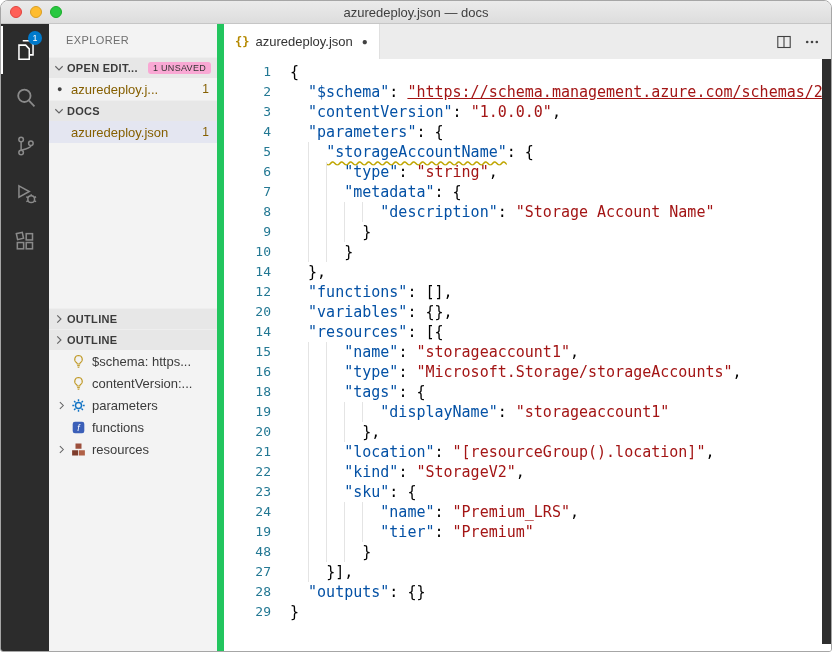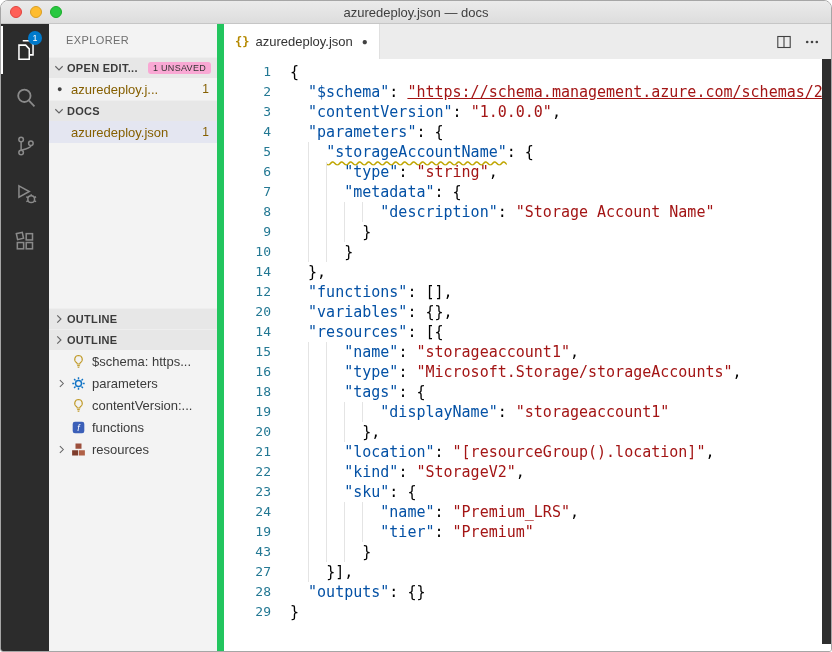--- a/index.html
+++ b/index.html
@@ -190,43 +190,43 @@
             <span class="tree-icon">
               <svg viewBox="0 0 16 16" fill="none" stroke="#c09a28" stroke-width="1.2">
                 <path d="M8 1.6a4.1 4.1 0 0 0-2.2 7.5c.5.4.9 1 .9 1.6h2.6c0-.6.4-1.2.9-1.6A4.1 4.1 0 0 0 8 1.6z"></path>
                 <path d="M6.6 12.4h2.8"></path>
                 <path d="M7.1 14.1h1.8"></path>
               </svg>
             </span>
             <span class="tree-label">$schema: https...</span>
           </div>
           <div class="tree-item">
-            <span class="tree-chev">
-              <svg viewBox="0 0 16 16" fill="none" stroke="#646465" stroke-width="1.3">
-                <path d="M6 3.8L10.2 8 6 12.2"></path>
-              </svg>
-            </span>
-            <span class="tree-icon">
-              <svg viewBox="0 0 16 16" fill="none" stroke="#1073c5" stroke-width="1.5">
-                <circle cx="8" cy="8" r="3.2"></circle>
-                <path d="M8 1.4v2.1M8 12.5v2.1M1.4 8h2.1M12.5 8h2.1M3.3 3.3l1.5 1.5M11.2 11.2l1.5 1.5M12.7 3.3l-1.5 1.5M4.8 11.2l-1.5 1.5"></path>
-              </svg>
-            </span>
-            <span class="tree-label">parameters</span>
-          </div>
-          <div class="tree-item">
             <span class="tree-chev"></span>
             <span class="tree-icon">
               <svg viewBox="0 0 16 16" fill="none" stroke="#c09a28" stroke-width="1.2">
                 <path d="M8 1.6a4.1 4.1 0 0 0-2.2 7.5c.5.4.9 1 .9 1.6h2.6c0-.6.4-1.2.9-1.6A4.1 4.1 0 0 0 8 1.6z"></path>
                 <path d="M6.6 12.4h2.8"></path>
                 <path d="M7.1 14.1h1.8"></path>
               </svg>
             </span>
             <span class="tree-label">contentVersion:...</span>
+          </div>
+          <div class="tree-item">
+            <span class="tree-chev">
+              <svg viewBox="0 0 16 16" fill="none" stroke="#646465" stroke-width="1.3">
+                <path d="M6 3.8L10.2 8 6 12.2"></path>
+              </svg>
+            </span>
+            <span class="tree-icon">
+              <svg viewBox="0 0 16 16" fill="none" stroke="#1073c5" stroke-width="1.5">
+                <circle cx="8" cy="8" r="3.2"></circle>
+                <path d="M8 1.4v2.1M8 12.5v2.1M1.4 8h2.1M12.5 8h2.1M3.3 3.3l1.5 1.5M11.2 11.2l1.5 1.5M12.7 3.3l-1.5 1.5M4.8 11.2l-1.5 1.5"></path>
+              </svg>
+            </span>
+            <span class="tree-label">parameters</span>
           </div>
           <div class="tree-item">
             <span class="tree-chev"></span>
             <span class="tree-icon">
               <svg viewBox="0 0 16 16">
                 <rect x="1.8" y="1.8" width="12.4" height="12.4" rx="2.4" fill="#3b5fb8"></rect>
                 <text x="8" y="11.8" text-anchor="middle" font-size="9.5" font-style="italic" fill="#fff">f</text>
               </svg>
             </span>
             <span class="tree-label">functions</span>
@@ -290,21 +290,21 @@
           <div class="code-line"><span class="ln">15</span><span class="lc"><span class="guide" style="left: 2ch;"></span><span class="guide" style="left: 4ch;"></span><span>      </span><span class="tk-k">"name"</span><span class="tk-p">: </span><span class="tk-s">"storageaccount1"</span><span class="tk-p">,</span></span></div>
           <div class="code-line"><span class="ln">16</span><span class="lc"><span class="guide" style="left: 2ch;"></span><span class="guide" style="left: 4ch;"></span><span>      </span><span class="tk-k">"type"</span><span class="tk-p">: </span><span class="tk-s">"Microsoft.Storage/storageAccounts"</span><span class="tk-p">,</span></span></div>
           <div class="code-line"><span class="ln">18</span><span class="lc"><span class="guide" style="left: 2ch;"></span><span class="guide" style="left: 4ch;"></span><span>      </span><span class="tk-k">"tags"</span><span class="tk-p">: {</span></span></div>
           <div class="code-line"><span class="ln">19</span><span class="lc"><span class="guide" style="left: 2ch;"></span><span class="guide" style="left: 4ch;"></span><span class="guide" style="left: 6ch;"></span><span class="guide" style="left: 8ch;"></span><span>          </span><span class="tk-k">"displayName"</span><span class="tk-p">: </span><span class="tk-s">"storageaccount1"</span></span></div>
           <div class="code-line"><span class="ln">20</span><span class="lc"><span class="guide" style="left: 2ch;"></span><span class="guide" style="left: 4ch;"></span><span class="guide" style="left: 6ch;"></span><span>        </span><span class="tk-p">},</span></span></div>
           <div class="code-line"><span class="ln">21</span><span class="lc"><span class="guide" style="left: 2ch;"></span><span class="guide" style="left: 4ch;"></span><span>      </span><span class="tk-k">"location"</span><span class="tk-p">: </span><span class="tk-s">"[resourceGroup().location]"</span><span class="tk-p">,</span></span></div>
           <div class="code-line"><span class="ln">22</span><span class="lc"><span class="guide" style="left: 2ch;"></span><span class="guide" style="left: 4ch;"></span><span>      </span><span class="tk-k">"kind"</span><span class="tk-p">: </span><span class="tk-s">"StorageV2"</span><span class="tk-p">,</span></span></div>
           <div class="code-line"><span class="ln">23</span><span class="lc"><span class="guide" style="left: 2ch;"></span><span class="guide" style="left: 4ch;"></span><span>      </span><span class="tk-k">"sku"</span><span class="tk-p">: {</span></span></div>
           <div class="code-line"><span class="ln">24</span><span class="lc"><span class="guide" style="left: 2ch;"></span><span class="guide" style="left: 4ch;"></span><span class="guide" style="left: 6ch;"></span><span class="guide" style="left: 8ch;"></span><span>          </span><span class="tk-k">"name"</span><span class="tk-p">: </span><span class="tk-s">"Premium_LRS"</span><span class="tk-p">,</span></span></div>
           <div class="code-line"><span class="ln">19</span><span class="lc"><span class="guide" style="left: 2ch;"></span><span class="guide" style="left: 4ch;"></span><span class="guide" style="left: 6ch;"></span><span class="guide" style="left: 8ch;"></span><span>          </span><span class="tk-k">"tier"</span><span class="tk-p">: </span><span class="tk-s">"Premium"</span></span></div>
-          <div class="code-line"><span class="ln">43</span><span class="lc"><span class="guide" style="left: 2ch;"></span><span class="guide" style="left: 4ch;"></span><span class="guide" style="left: 6ch;"></span><span>        </span><span class="tk-p">}</span></span></div>
+          <div class="code-line"><span class="ln">48</span><span class="lc"><span class="guide" style="left: 2ch;"></span><span class="guide" style="left: 4ch;"></span><span class="guide" style="left: 6ch;"></span><span>        </span><span class="tk-p">}</span></span></div>
           <div class="code-line"><span class="ln">27</span><span class="lc"><span class="guide" style="left: 2ch;"></span><span>    </span><span class="tk-p">}],</span></span></div>
           <div class="code-line"><span class="ln">28</span><span class="lc"><span>  </span><span class="tk-k">"outputs"</span><span class="tk-p">: {}</span></span></div>
           <div class="code-line"><span class="ln">29</span><span class="lc"><span></span><span class="tk-p">}</span></span></div>
         </div>
       <div class="scrollbar"></div>
     </div>
 
   </div>
 </div>
 

